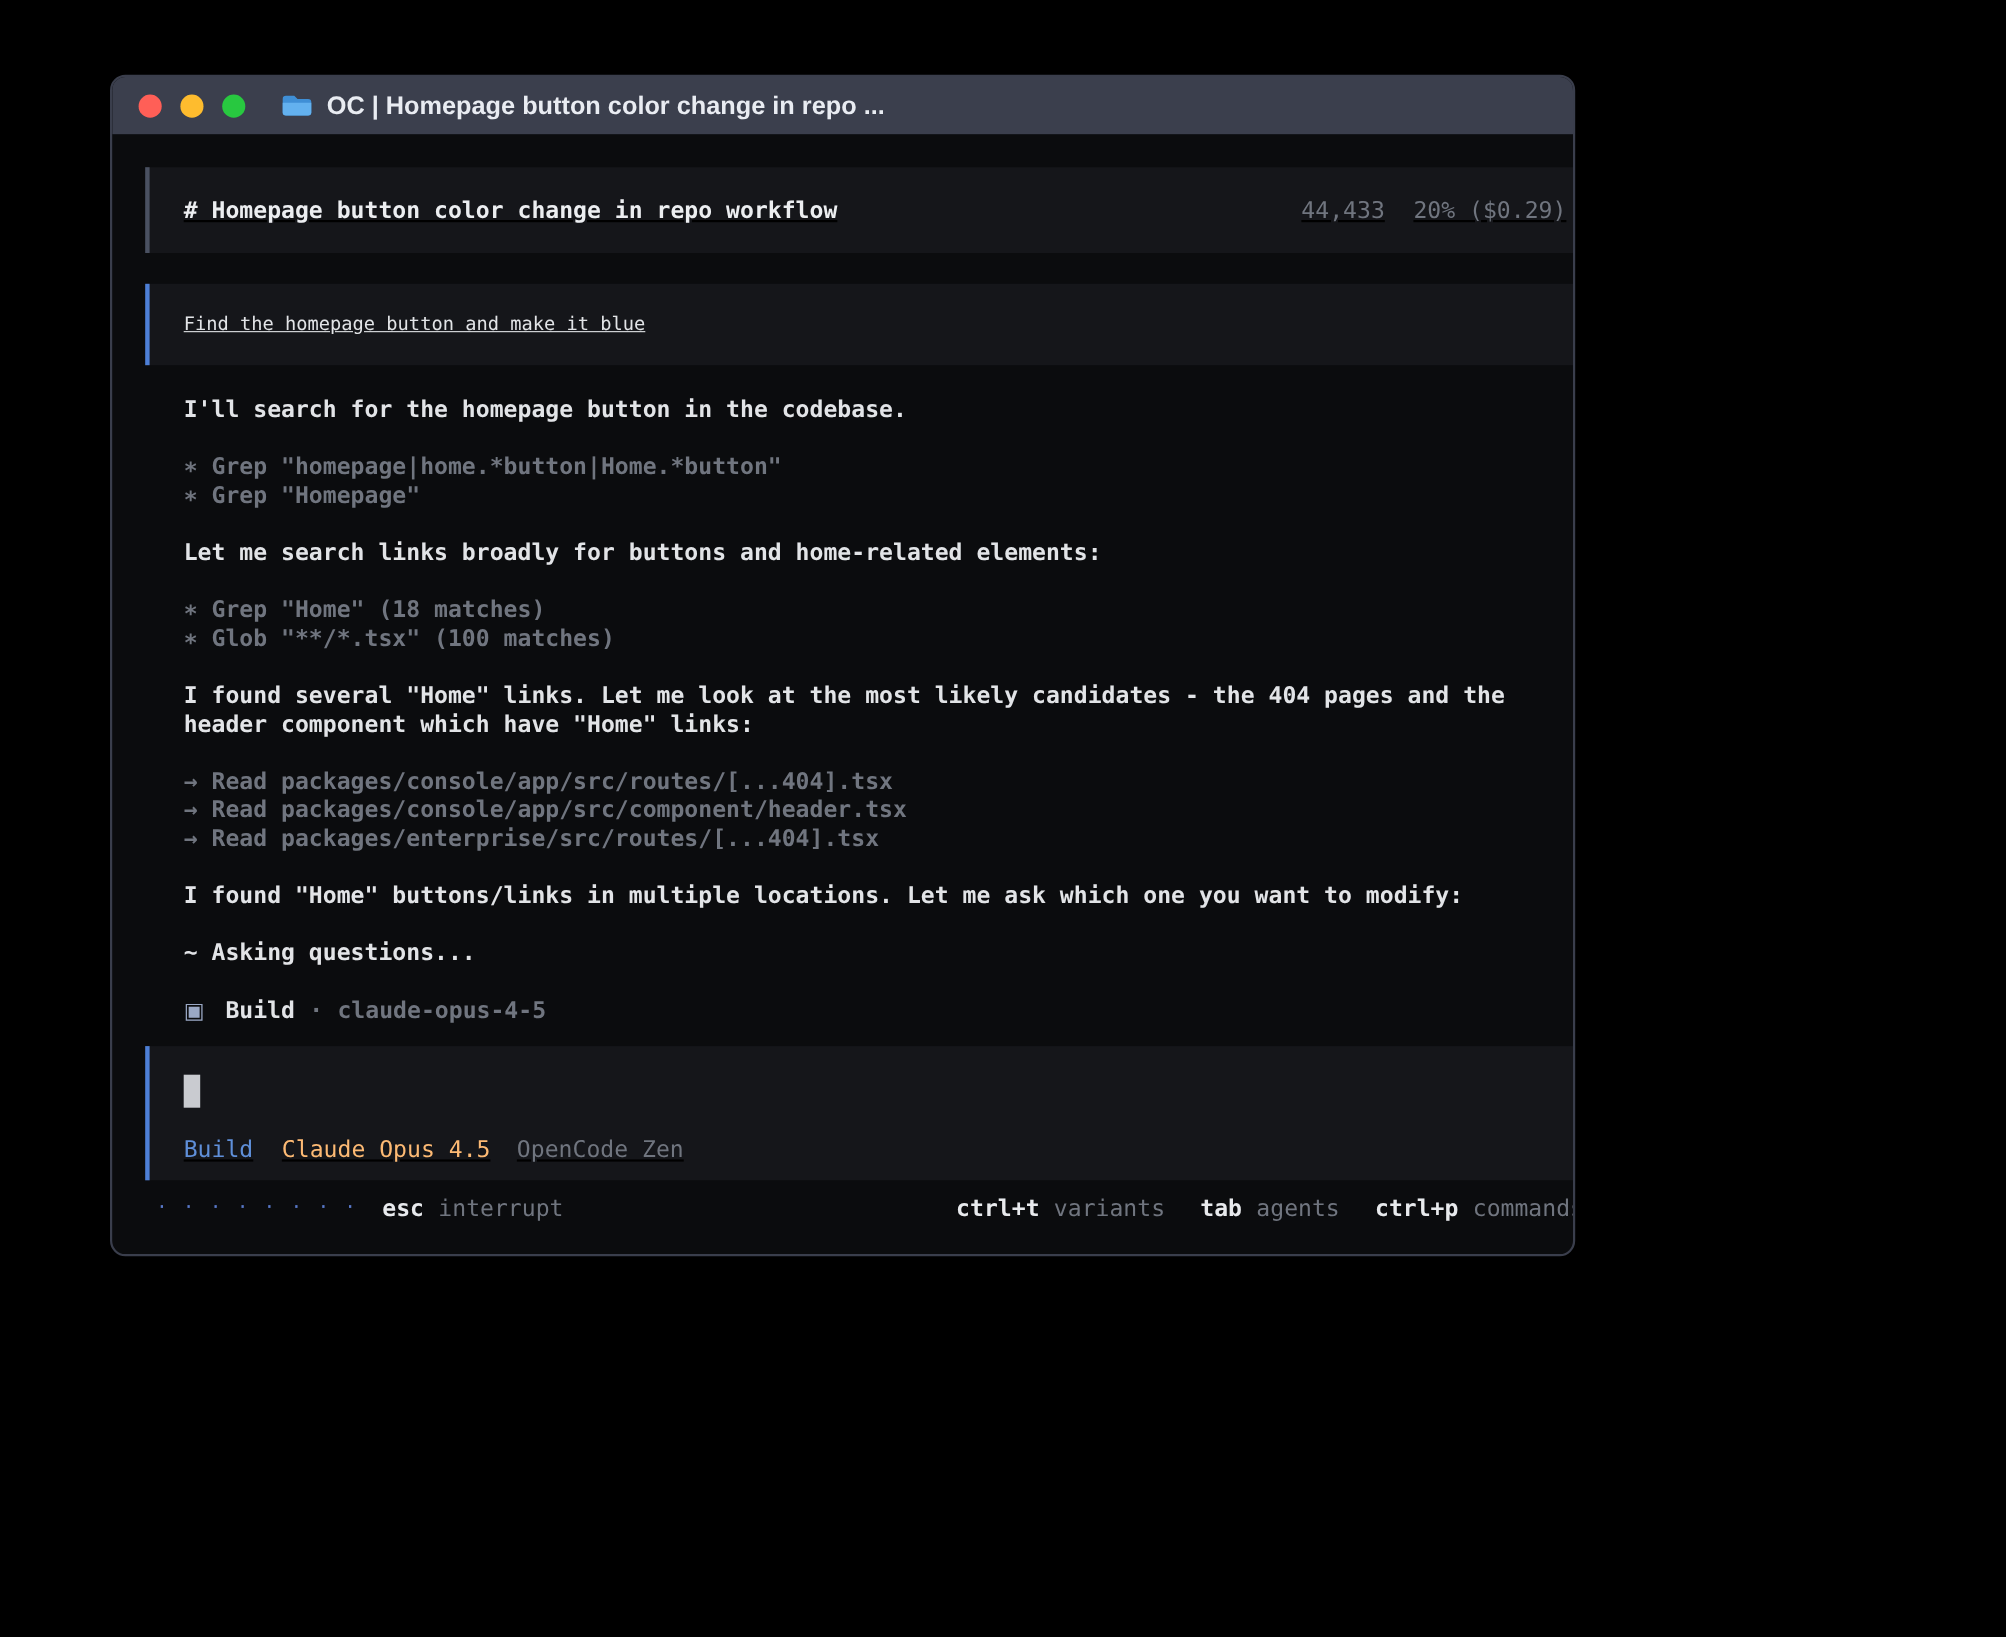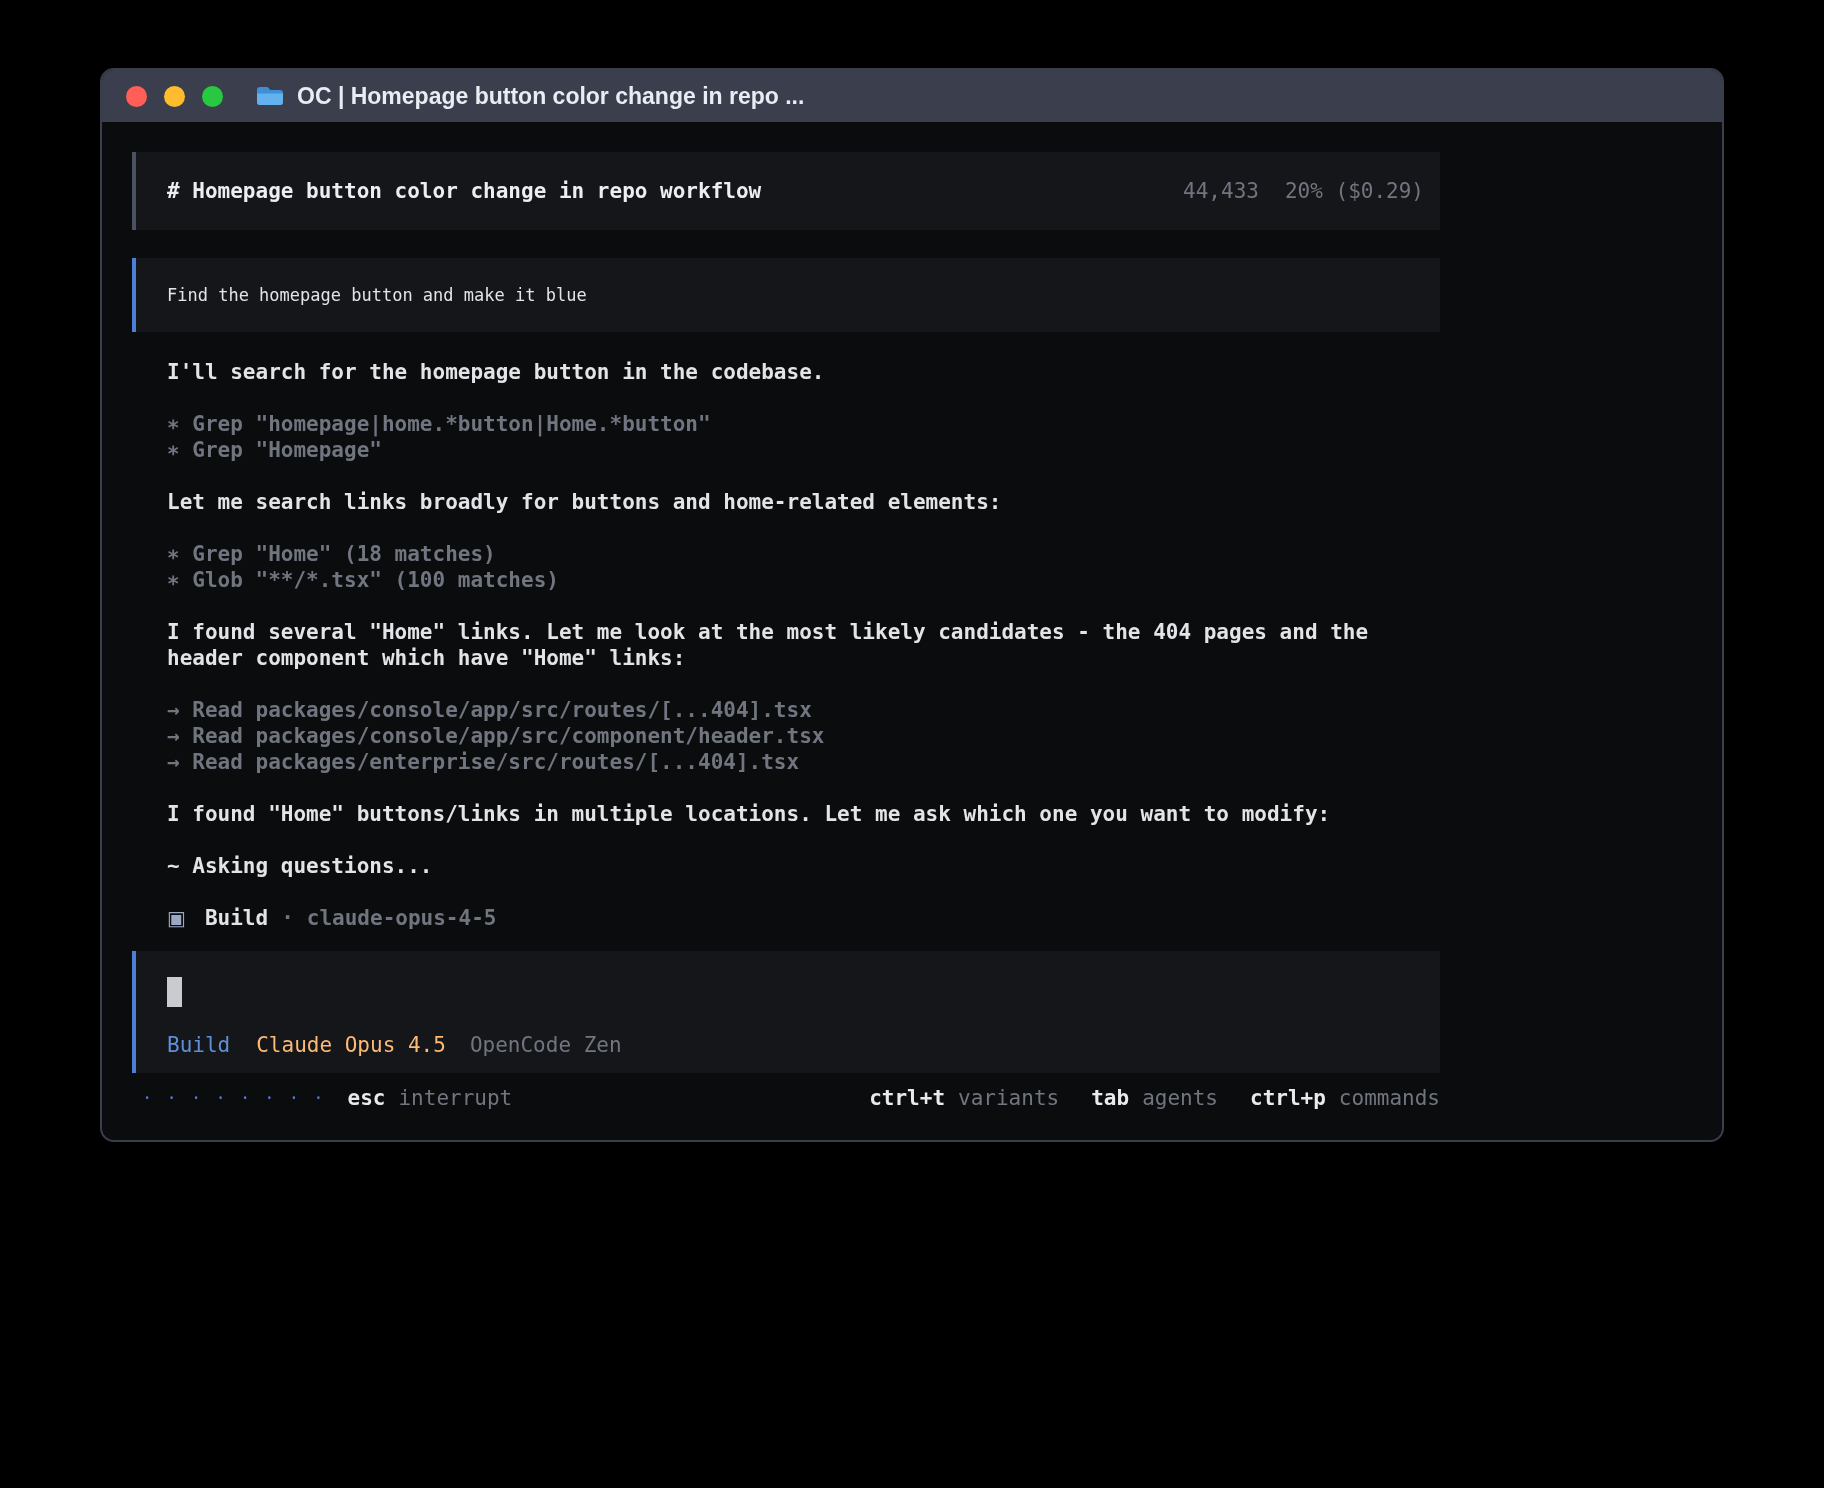--- a/index.html
+++ b/index.html
@@ -5,21 +5,21 @@
   html,body{margin:0;padding:0;}
   body{
     width:1824px;height:1488px;
     background:#000000;
     position:relative;
     font-family:"DejaVu Sans Mono","DejaVu Sans",monospace;
     overflow:hidden;
   }
   .window{
     position:absolute;left:100px;top:68px;
-    width:1624px;height:1074px;
+    width:1332px;height:1074px;
     background:#0b0c0e;
     border:2px solid #3a3e4c;
     border-radius:14px;
     box-sizing:border-box;
     overflow:hidden;
   }
   
   .titlebar{
     height:52px;
     background:#3b3f4d;
@@ -34,21 +34,21 @@
   .title-group{
     display:flex;align-items:center;gap:12px;
     margin-left:32px;
     font-family:"Liberation Sans",sans-serif;
     font-weight:bold;font-size:23px;color:#e9ecf2;
     white-space:nowrap;
   }
   
   .content{padding:30px 0 0 30px;}
   .col{width:1308px;box-sizing:border-box;}
-  .bar{background:#15161a;}
+  .bar{background:#15161a;text-decoration:underline;}
   .header-bar{
     height:78px;
     display:flex;align-items:center;justify-content:space-between;
     border-left:4px solid #4a5161;
     padding:0 16px 0 31px;
   }
   .header-title{font-weight:bold;font-size:21px;color:#eceef1;white-space:nowrap;}
   .header-meta{display:flex;gap:26px;font-size:21px;color:#70757f;white-space:nowrap;}
   .user-bar{
     margin-top:28px;

